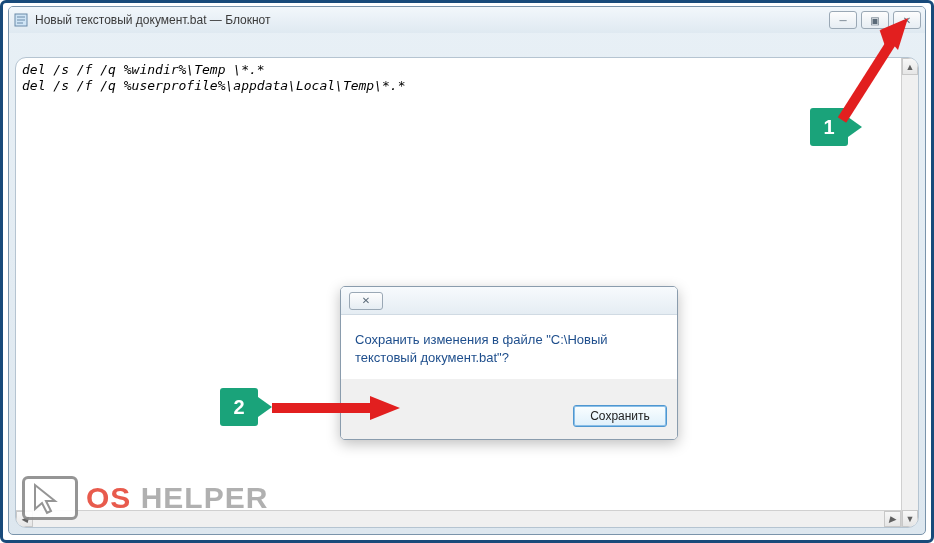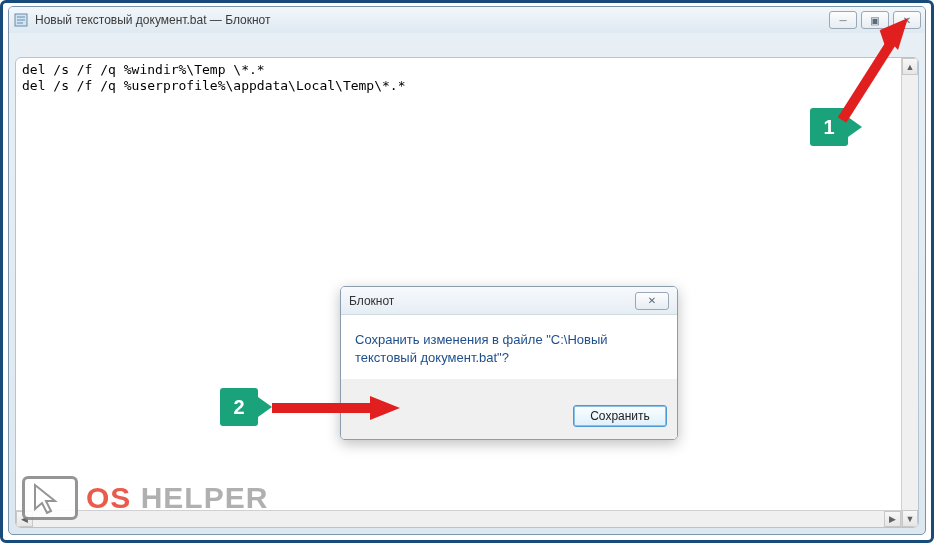--- a/index.html
+++ b/index.html
@@ -66,22 +66,23 @@
   color: #333;
   cursor: pointer;
   font-size: 12px;
 }
 .editor {
   position: absolute;
   left: 6px; right: 6px;
   top: 50px; bottom: 6px;
   background: #fff;
   border: 1px solid #b5c4d1;
-  border-radius: 6px;
+  border-radius: 11px;
   overflow: hidden;
+  font-style: italic;
 }
 .editor-content {
   padding: 4px 6px;
   font-family: "Lucida Console", Consolas, monospace;
   font-size: 13px;
   line-height: 16px;
   white-space: pre;
   color: #000;
 }
 .scrollbar {
@@ -258,21 +259,20 @@
     </div>
     <div class="scrollbar-h">
       <div class="scroll-arrow-h">◀</div>
       <div class="scroll-arrow-h right">▶</div>
     </div>
   </div>
 </div>
 
 <div class="dialog">
   <div class="dialog-titlebar">
-    <span class="dialog-title">Блокнот</span>
     <div class="dialog-close">✕</div>
   </div>
   <div class="dialog-body">Сохранить изменения в файле "C:\Новый текстовый документ.bat"?</div>
   <div class="dialog-buttons">
     <button class="dlg-btn default">Сохранить</button>
   </div>
 </div>
 
 <div class="callout callout-1">
   <span>1</span>

